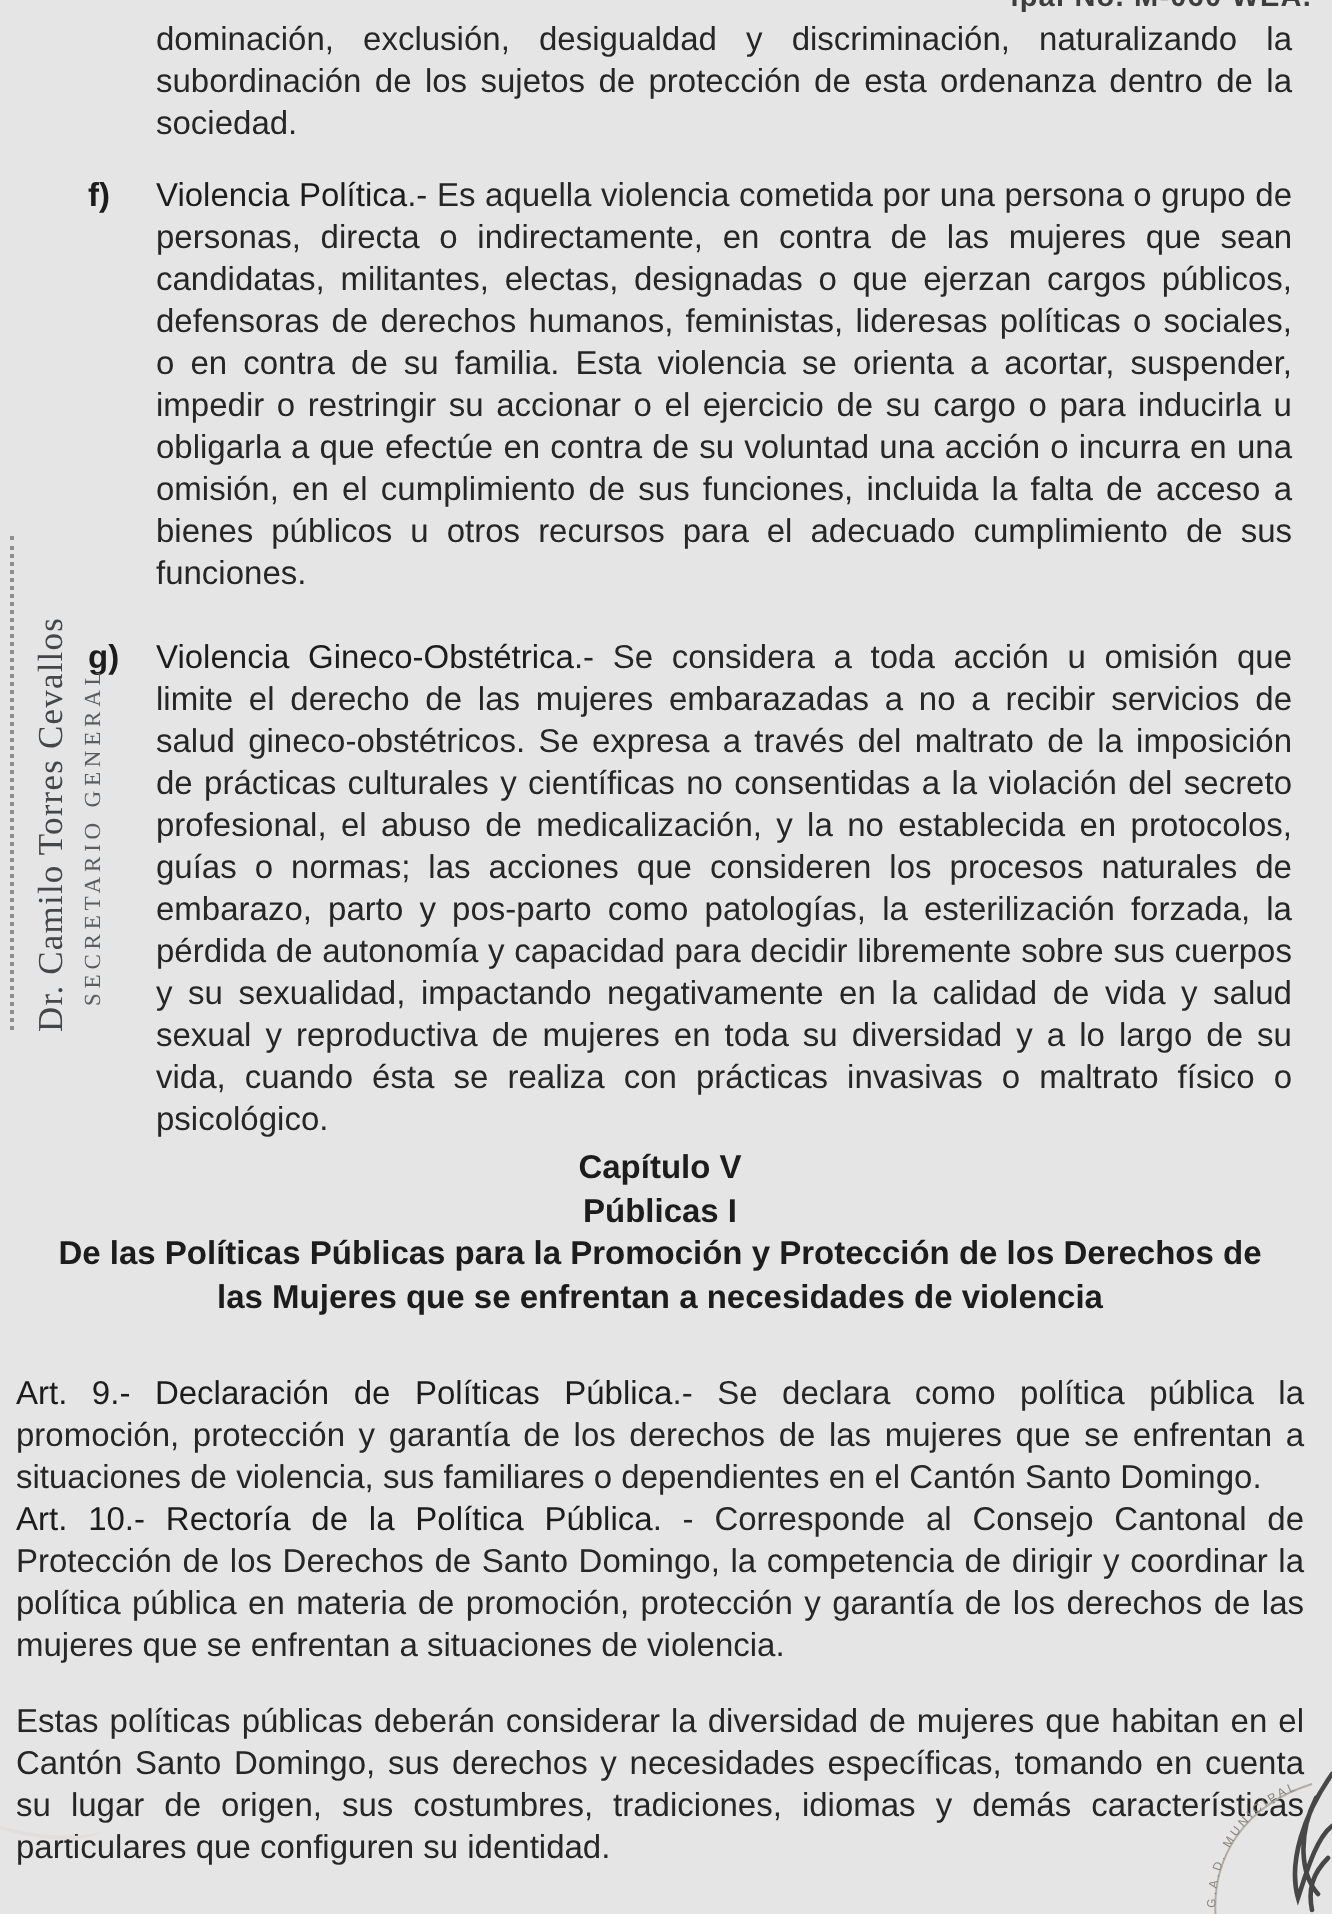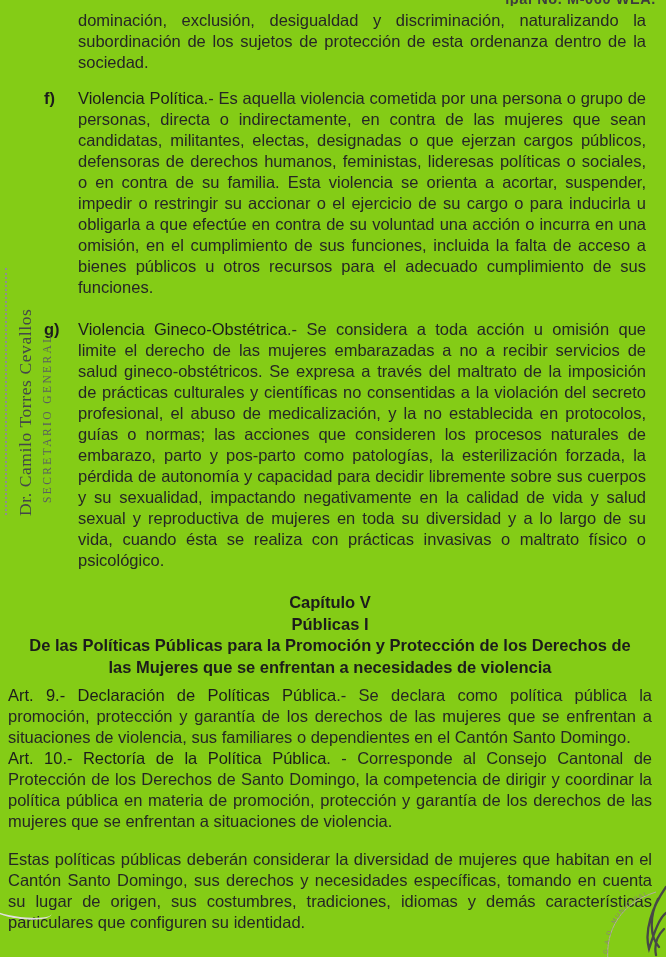--- a/index.html
+++ b/index.html
@@ -1,44 +1,44 @@
 <!DOCTYPE html>
 <html><head>
 <meta charset="utf-8">
 <style>
   html,body{margin:0;padding:0;background:#ffffff;}
   .page{
     position:relative;
     width:666px;height:957px;
-    background:#84cc16;
+    background:#e5e5e5;
     overflow:hidden;
     font-family:"Liberation Sans","DejaVu Sans",sans-serif;
     color:#262626;
     font-size:16.5px;
     line-height:21px;
   }
   .content{padding:8px 14px 0 8px;}
   .b{font-weight:normal;color:#1c1c1c;}
   p{margin:0;text-align:justify;}
 
   .hdr-clip{position:absolute;top:0;right:10px;height:6px;width:230px;overflow:hidden;}
   .hdr-clip span{display:block;position:relative;top:-11px;font-weight:bold;font-size:14.5px;color:#3d3d3d;letter-spacing:.6px;text-align:right;}
 
   .intro{margin:2px 6px 0 70px;}
 
   .item{position:relative;padding-left:70px;margin-right:6px;}
   .item-f{margin-top:15px;}
   .item-g{margin-top:21px;}
   .marker{position:absolute;left:36px;top:0;font-weight:bold;color:#1c1c1c;}
 
-  .headings{margin-top:21px;text-align:center;font-weight:bold;color:#1c1c1c;line-height:21.5px;}
+  .headings{margin-top:3px;text-align:center;font-weight:bold;color:#1c1c1c;line-height:21.5px;}
   .headings div{text-align:center;}
 
   .article{}
-  .art-9{margin-top:7px;}
+  .art-9{margin-top:27px;}
   .closing{margin-top:17px;}
 
   
   .dotted-line{position:absolute;left:5px;top:268px;height:247px;width:0;border-left:2px dotted #8f8f8f;}
   .sig-name{
     position:absolute;left:15px;top:516px;
     transform:rotate(-90deg);transform-origin:0 0;
     white-space:nowrap;
     font-family:"Liberation Serif","DejaVu Serif",serif;
     font-size:17.5px;letter-spacing:.6px;color:#44474a;

